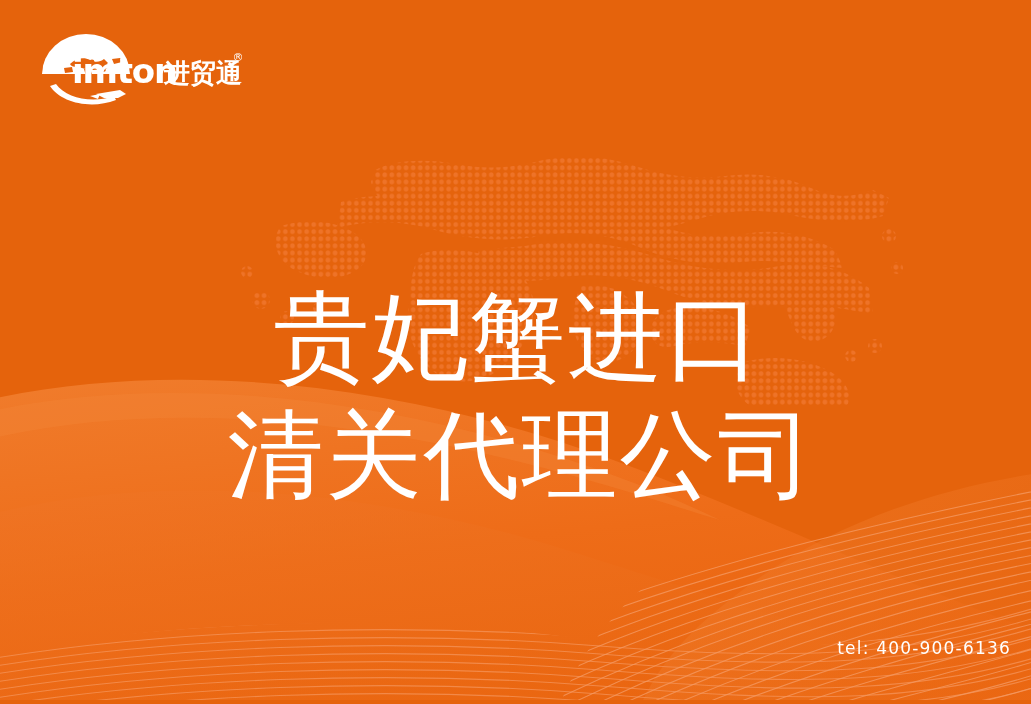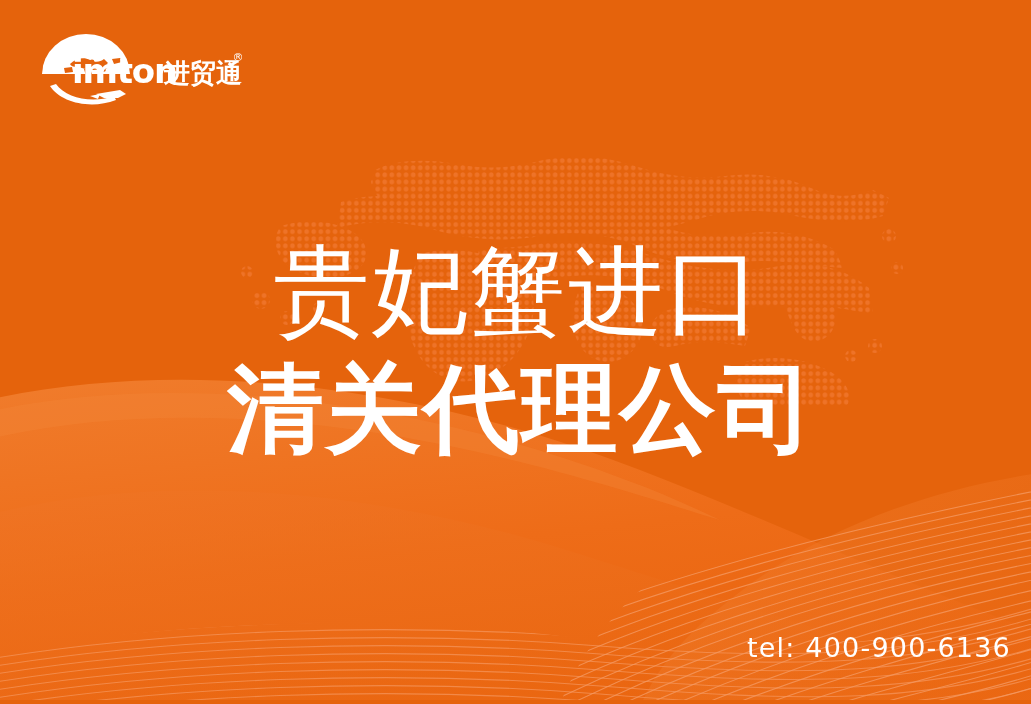--- a/index.html
+++ b/index.html
@@ -58,29 +58,29 @@
   .headline-line {
     display:block;
     color:#ffffff;
     font-size:96px;
     line-height:118px;
     font-weight:400;
     letter-spacing:2px;
     white-space:nowrap;
     font-family:"DejaVu Sans","Liberation Sans",sans-serif;
   }
-  #headline-line-1 { padding-left:6px; }
-  #headline-line-2 { padding-left:12px;font-weight:bold; }
+  #headline-line-1 { padding-left:6px;margin-top:46px; }
+  #headline-line-2 { padding-left:12px; }
 
   
   #telephone {
     position:absolute;
     right:20px; bottom:36px;
     color:#ffffff;
-    font-size:27px;
+    font-size:17px;
     line-height:32px;
     letter-spacing:1.2px;
     font-weight:400;
     white-space:nowrap;
     z-index:6;
     font-family:"DejaVu Sans","Liberation Sans",sans-serif;
   }
 </style>
 </head>
 <body>

